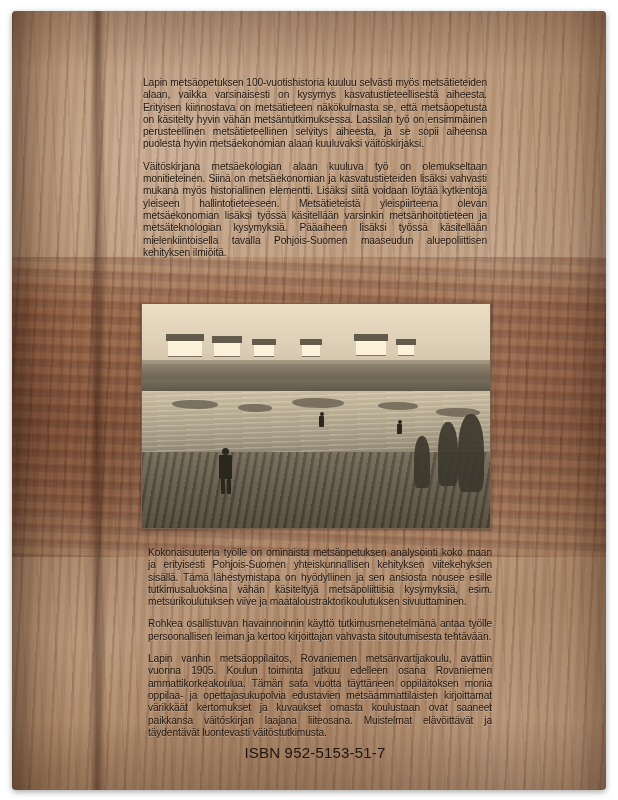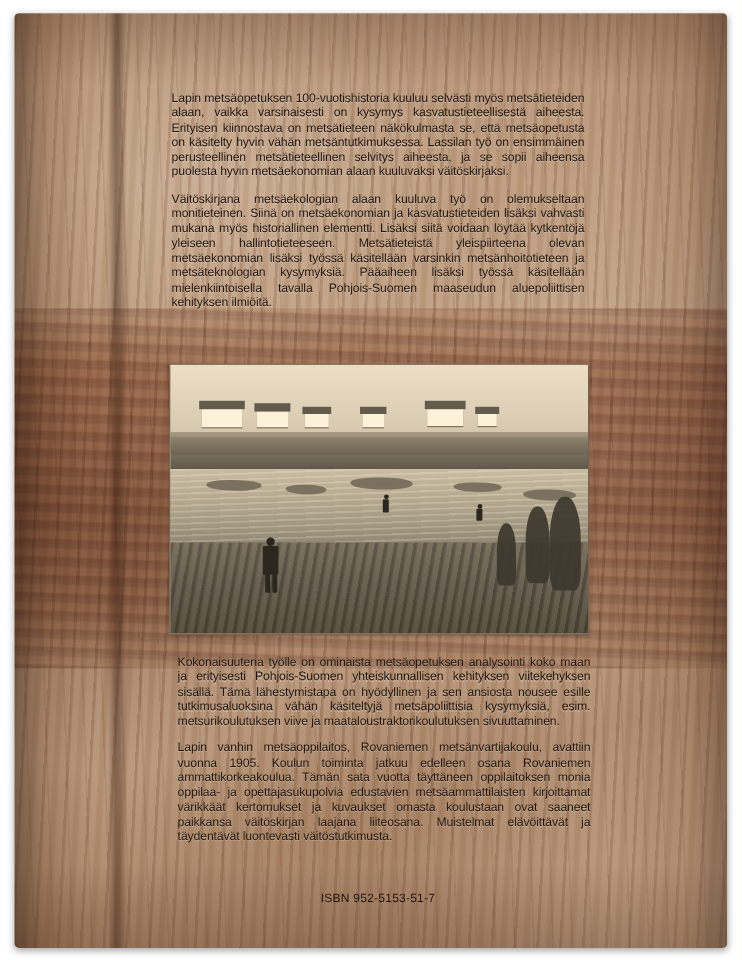--- a/index.html
+++ b/index.html
@@ -148,21 +148,21 @@
   }
 
   #isbn {
     position: absolute;
     left: 131px;
     top: 733px;
     width: 344px;
     text-align: center;
     color: #20160f;
     font-family: "Liberation Sans", sans-serif;
-    font-size: 10px;
+    font-size: 15px;
     letter-spacing: 0.2px;
   }
 
   
   #photo {
     position: absolute;
     left: 129px;
     top: 292px;
     width: 348px;
     height: 224px;
@@ -322,19 +322,20 @@
 
         <div class="ph-figure-head" style="left:80px; top:144px; width:7px; height:7px;"></div>
         <div class="ph-figure" style="left:77px; top:151px; width:13px; height:24px;"></div>
         <div class="ph-figure" style="left:79px; top:174px; width:4px; height:16px;"></div>
         <div class="ph-figure" style="left:85px; top:174px; width:4px; height:16px;"></div>
       </div>
     </div>
 
     <div id="bottom-text" class="text-block">
       <p>Kokonaisuutena työlle on ominaista metsäopetuksen analysointi koko maan ja erityisesti Pohjois-Suomen yhteiskunnallisen kehityksen viitekehyksen sisällä. Tämä lähestymistapa on hyödyllinen ja sen ansiosta nousee esille tutkimusaluoksina vähän käsiteltyjä metsäpoliittisia kysymyksiä, esim. metsurikoulutuksen viive ja maataloustraktorikoulutuksen sivuuttaminen.</p>
+      <p>Rohkea osallistuvan havainnoinnin käyttö tutkimusmenetelmänä antaa työlle persoonallisen leiman ja kertoo kirjoittajan vahvasta sitoutumisesta tehtävään.</p>
       <p>Lapin vanhin metsäoppilaitos, Rovaniemen metsänvartijakoulu, avattiin vuonna 1905. Koulun toiminta jatkuu edelleen osana Rovaniemen ammattikorkeakoulua. Tämän sata vuotta täyttäneen oppilaitoksen monia oppilaa- ja opettajasukupolvia edustavien metsäammattilaisten kirjoittamat värikkäät kertomukset ja kuvaukset omasta koulustaan ovat saaneet paikkansa väitöskirjan laajana liiteosana. Muistelmat elävöittävät ja täydentävät luontevasti väitöstutkimusta.</p>
     </div>
 
     <div id="isbn">ISBN 952-5153-51-7</div>
 
   </div>
 </div>
 
 </body></html>

